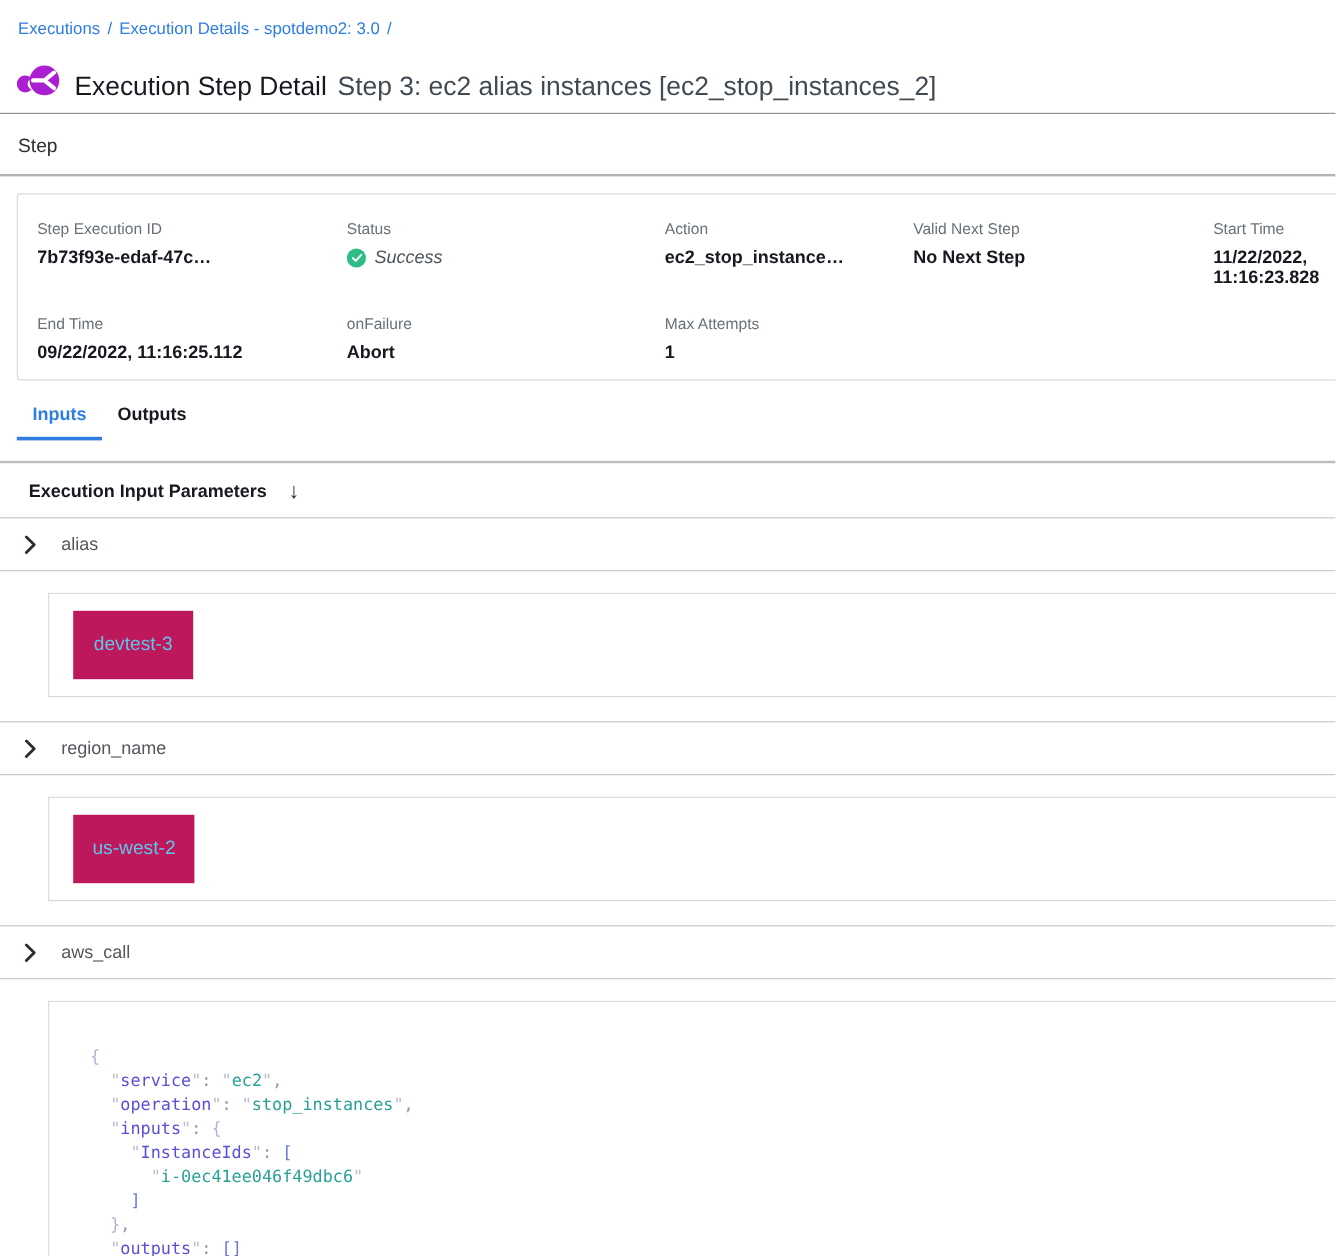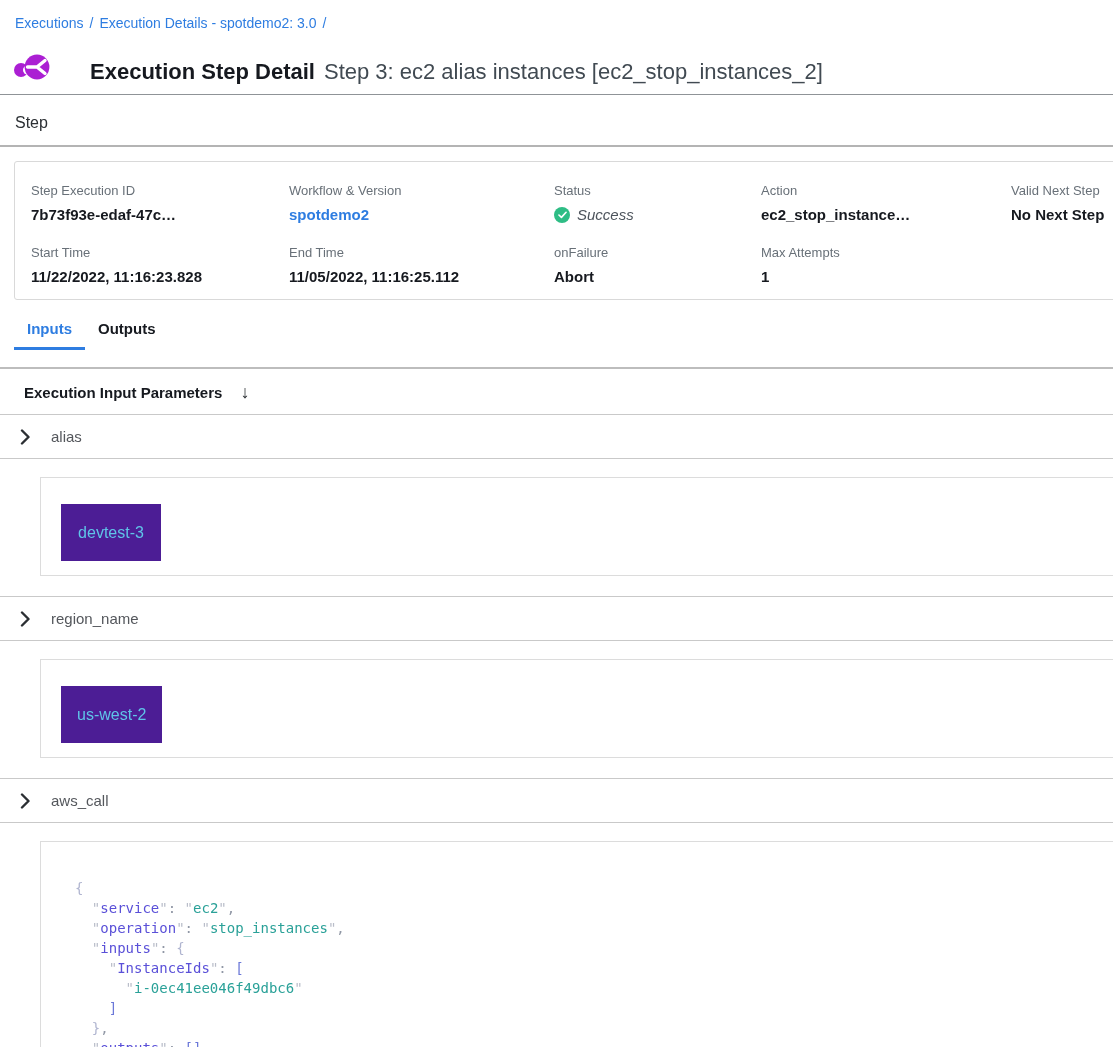--- a/index.html
+++ b/index.html
@@ -9,21 +9,21 @@
   .page { position:relative; width:1113px; height:971px; }
 
   
   .breadcrumb { padding:14px 0 0 15px; font-size:14px; line-height:19px; }
   .breadcrumb a { color:#2e7de1; text-decoration:none; cursor:pointer; }
   .breadcrumb .sep { color:#2e7de1; margin:0 6px; }
 
   
   .page-header { display:flex; align-items:center; margin:15px 0 0 14px; height:40px; }
   .logo { width:36px; height:32px; display:inline-flex; margin-right:12px; }
-  .page-title { font-size:22px; font-weight:700; color:#16191f;margin-left:28px; }
+  .page-title { font-size:22px; font-weight:400; color:#16191f; }
   .page-subtitle { font-size:22px; font-weight:400; color:#414a52; margin-left:9px; }
 
   .rule-dark { border-top:1px solid #8f9397; margin-top:6px; }
   .info-heading { margin:19px 0 0 15px; font-size:16px; font-weight:400; color:#2b2f33; }
   .rule-mid  { border-top:2px solid #b4b4b4; margin-top:13px; }
 
   
   .info-card { margin:14px -8px 0 14px; border:1px solid #d9d9d9; border-radius:3px;
     padding:21px 0 14px 16px; display:grid;
     grid-template-columns:258px 265px 207px 250px 1fr; row-gap:22px; }
@@ -50,22 +50,22 @@
   .divider { border-top:1px solid #c9c9c9; }
 
   
   .sec-row { display:flex; align-items:center; padding:13px 0 13px 20px; cursor:pointer; }
   .sec-row .chev { display:inline-flex; width:14px; margin-right:17px; }
   .sec-row .sec-label { font-size:15px; color:#54575c; }
 
   .panel { margin:18px -8px 20px 40px; border:1px solid #dcdcdc; background:#fff; }
   .panel.chip-panel { padding:14px 0 14px 20px; }
   .chip { display:inline-flex; align-items:center; justify-content:center;
-    min-width:100px; height:57px; padding:0 16px; background:#4c1d95;
-    color:#5fc4e8; font-size:16px;margin-top:12px; }
+    min-width:100px; height:57px; padding:0 16px; background:#be185d;
+    color:#5fc4e8; font-size:16px; }
 
   .panel.code-panel { margin-bottom:0; padding:36px 0 24px 34px; min-height:258px; }
   .code { font-family:"DejaVu Sans Mono", monospace; font-size:14px; line-height:20px;
     white-space:pre; }
   .tk-sp      { }
   .tk-q       { color:#b9bdc9; }
   .tk-key     { color:#5a50d8; }
   .tk-str     { color:#2aa198; }
   .tk-colon   { color:#9097a5; }
   .tk-comma   { color:#9097a5; }
@@ -95,24 +95,20 @@
 
   <h2 class="info-heading">Step</h2>
   <div class="rule-mid"></div>
 
   <section class="info-card" id="info-card">
       <div class="field">
         <div class="field-label">Step Execution ID</div>
         <div class="field-value">7b73f93e-edaf-47c…</div>
       </div>
       <div class="field">
-        <div class="field-label">Workflow &amp; Version</div>
-        <div class="field-value link">spotdemo2</div>
-      </div>
-      <div class="field">
         <div class="field-label">Status</div>
         <div class="field-value status">
           <span class="status-icon">
             <svg viewBox="0 0 10 9">
               <path d="M1 4.5 L3.8 7.2 L9 1.5" stroke="#fff" stroke-width="1.8" fill="none" stroke-linecap="round" stroke-linejoin="round"></path>
             </svg>
           </span>
           <span>Success</span>
         </div>
       </div>
@@ -123,21 +119,21 @@
       <div class="field">
         <div class="field-label">Valid Next Step</div>
         <div class="field-value">No Next Step</div>
       </div>
       <div class="field">
         <div class="field-label">Start Time</div>
         <div class="field-value">11/22/2022, 11:16:23.828</div>
       </div>
       <div class="field">
         <div class="field-label">End Time</div>
-        <div class="field-value">11/05/2022, 11:16:25.112</div>
+        <div class="field-value">09/22/2022, 11:16:25.112</div>
       </div>
       <div class="field">
         <div class="field-label">onFailure</div>
         <div class="field-value">Abort</div>
       </div>
       <div class="field">
         <div class="field-label">Max Attempts</div>
         <div class="field-value">1</div>
       </div>
     </section>

